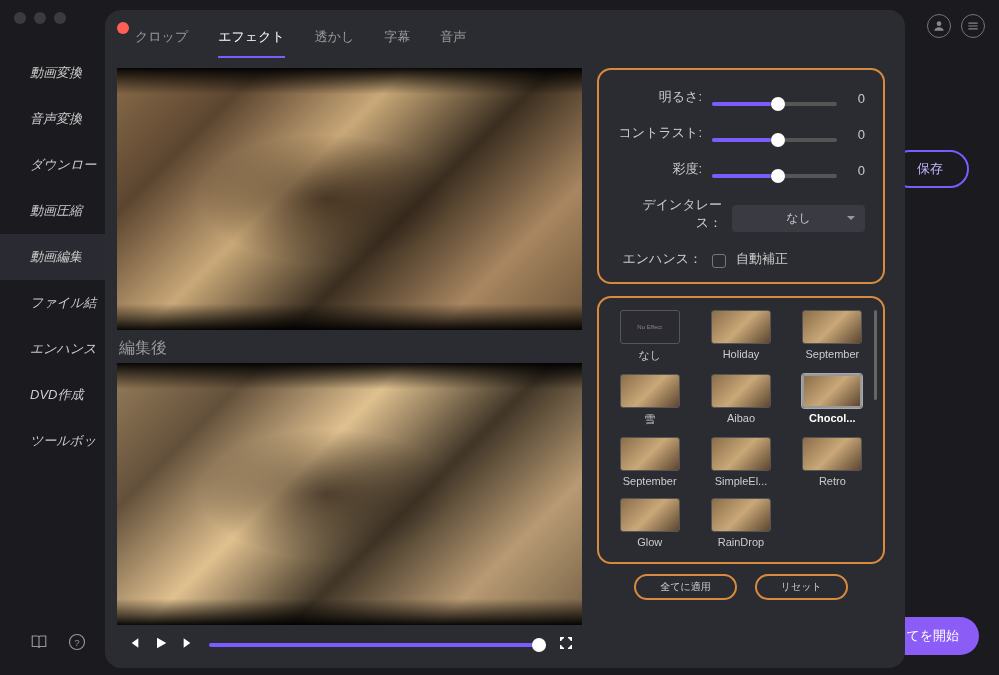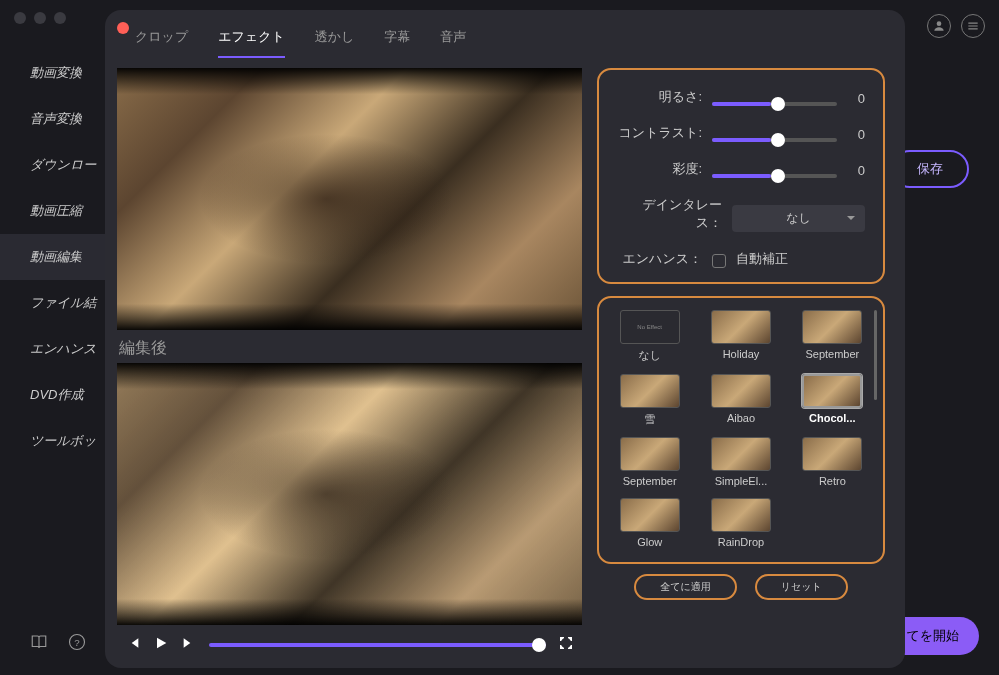--- a/index.html
+++ b/index.html
@@ -57,21 +57,21 @@
 .effect-thumb { width: 60px; height: 34px; margin: 0 auto 4px; border-radius: 3px; background: linear-gradient(135deg, #8a6d4a, #c9a878, #5c4530); border: 1px solid #555; }
 .effect-thumb.none { background: #2a2a30; display: flex; align-items: center; justify-content: center; font-size: 6px; color: #888; }
 .effect-item.selected .effect-thumb { border: 2px solid #999; box-shadow: 0 0 0 1px #aaa; }
 .effect-item.selected { color: #fff; font-weight: 600; }
 .effects-scroll { position: absolute; right: 6px; top: 12px; width: 3px; height: 90px; background: #666; border-radius: 2px; }
 
 .action-row { display: flex; gap: 18px; margin-top: 10px; justify-content: center; }
 .pill-btn { border: 2px solid #d88a3f; border-radius: 16px; padding: 4px 24px; font-size: 10px; color: #ccc; cursor: pointer; background: transparent; }
 
 .bg-save { position: absolute; right: 30px; top: 150px; border: 2px solid #7b5cff; border-radius: 20px; padding: 8px 24px; font-size: 13px; color: #c4b5fd; }
-.bg-start { position: absolute; right: 20px; bottom: 20px; background: #8b5cf6; border-radius: 20px; padding: 10px 20px; font-size: 13px; color: #000000; }
+.bg-start { position: absolute; right: 20px; bottom: 20px; background: #8b5cf6; border-radius: 20px; padding: 10px 20px; font-size: 13px; color: #ffffff; }
 </style>
 </head>
 <body>
 
 <div class="traffic-lights">
     <span></span>
     <span></span>
     <span></span>
   </div>
 

